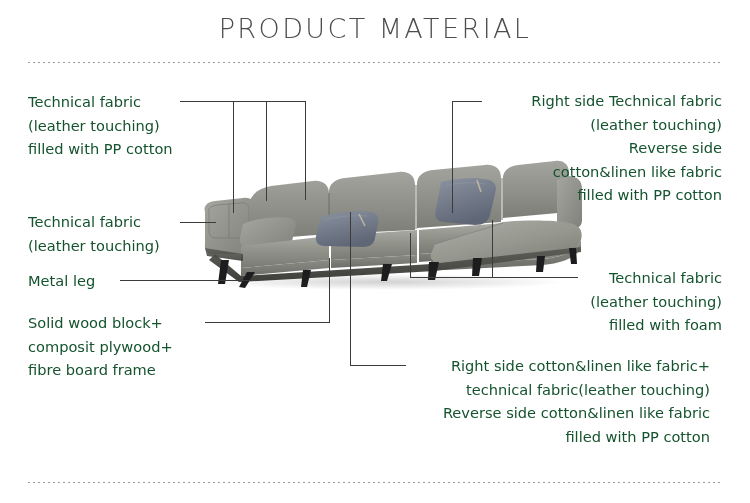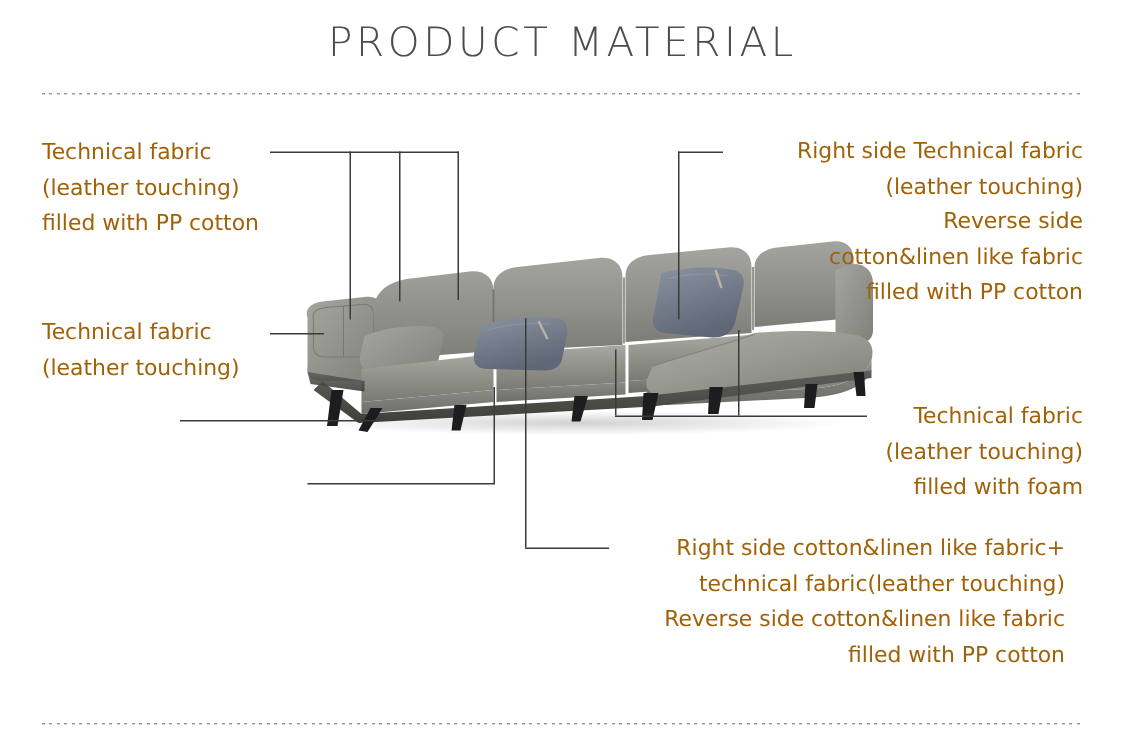--- a/index.html
+++ b/index.html
@@ -21,21 +21,21 @@
   .divider{
     position:absolute; left:28px; width:694px; height:1px;
     background-image:repeating-linear-gradient(to right,#9b9b9b 0,#9b9b9b 2px,rgba(255,255,255,0) 2px,rgba(255,255,255,0) 5px);
   }
   .divider.top{ top:62px; }
   .divider.bottom{ top:482px; }
 
   
   .callout{
     position:absolute; font-size:14.6px; line-height:23.5px;
-    color:#a16207; font-weight:400; white-space:pre-line;
+    color:#14532d; font-weight:400; white-space:pre-line;
     font-family:"DejaVu Sans", sans-serif;
   }
   .callout.left  { text-align:left; }
   .callout.right { text-align:right; }
 
   
   .ln{ position:absolute; background:#3b3b3b; }
   .ln.h{ height:1px; }
   .ln.v{ width:1px; }
 
@@ -173,21 +173,25 @@
   <div class="ln v" style="left:350px; top:212px; height:153px;"></div>
   <div class="ln h" style="left:350px; top:365px; width:56px;"></div>
 
   <div class="callout left" style="left:28px; top:90px; width:200px;">Technical fabric
 (leather touching)
 filled with PP cotton</div>
 
   <div class="callout left" style="left:28px; top:210px; width:175px;">Technical fabric
 (leather touching)</div>
 
-
+  <div class="callout left" style="left:28px; top:269px; width:120px;">Metal leg</div>
+
+  <div class="callout left" style="left:28px; top:311px; width:190px;">Solid wood block+
+composit plywood+
+fibre board frame</div>
 
   <div class="callout right" style="left:452px; top:89px; width:270px;">Right side Technical fabric
 (leather touching)
 Reverse side
 cotton&amp;linen like fabric
 filled with PP cotton</div>
 
   <div class="callout right" style="left:510px; top:266px; width:212px;">Technical fabric
 (leather touching)
 filled with foam</div>

